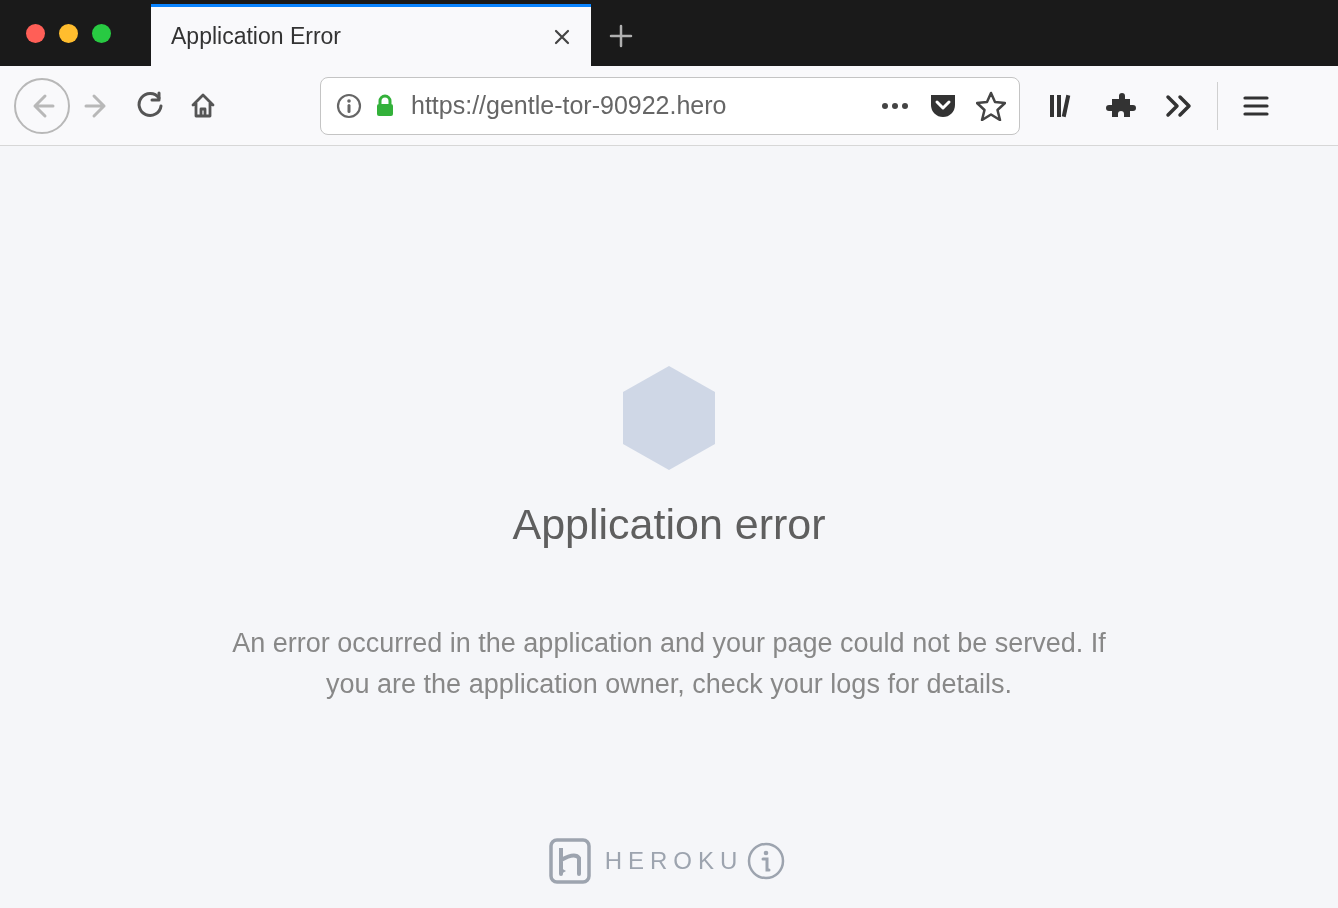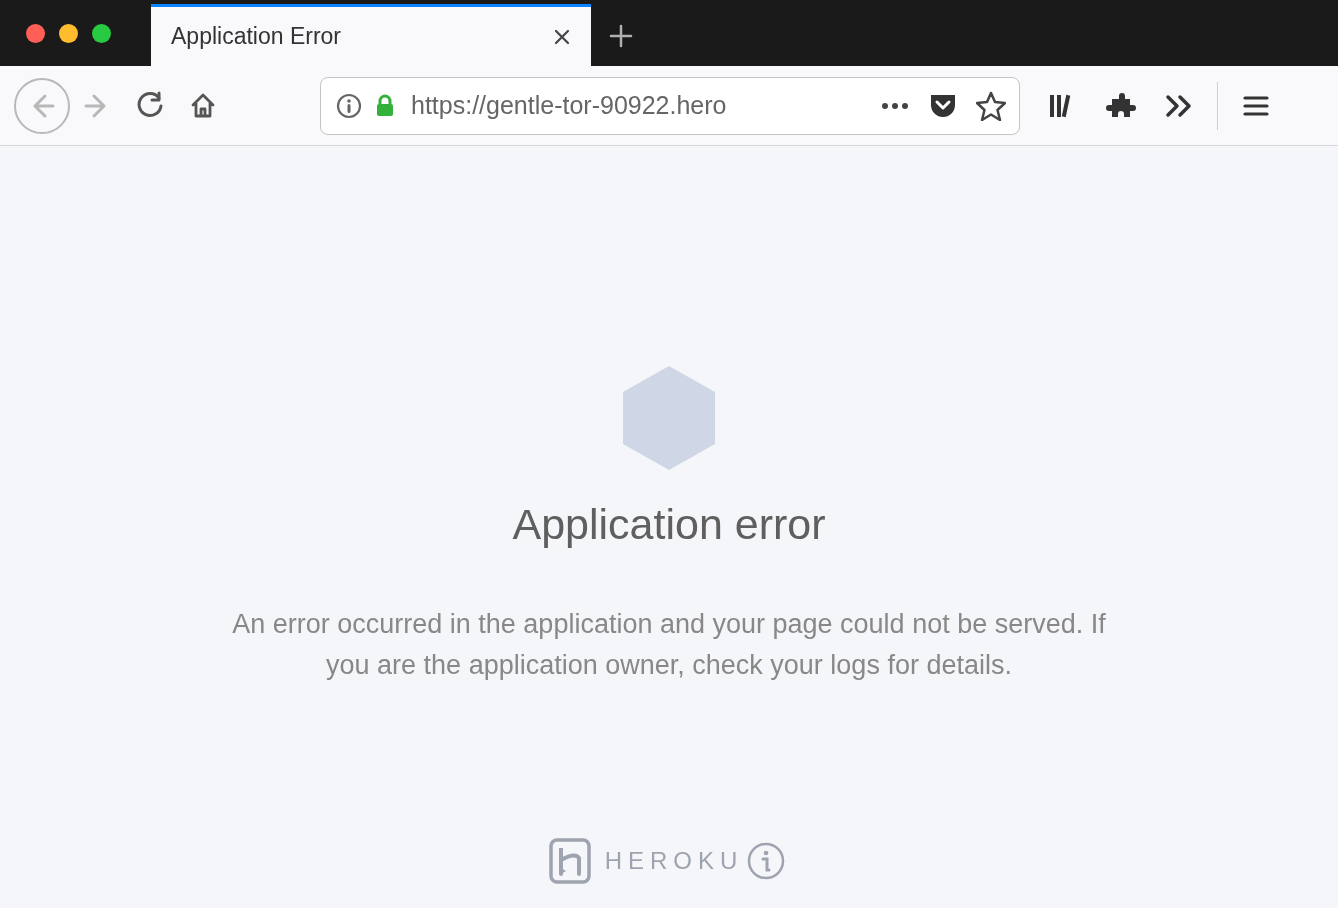--- a/index.html
+++ b/index.html
@@ -206,20 +206,21 @@
       color: #5f5f5f;
       margin-bottom: 55px;
     }
     .error-desc {
       font-size: 27px;
       font-weight: 300;
       color: #888;
       line-height: 1.5;
       text-align: center;
       max-width: 900px;
+      margin-top: 19px;
     }
 
     .footer {
       position: absolute;
       bottom: 24px;
       left: 24px;
       right: 24px;
       display: flex;
       justify-content: center;
       align-items: flex-end;

